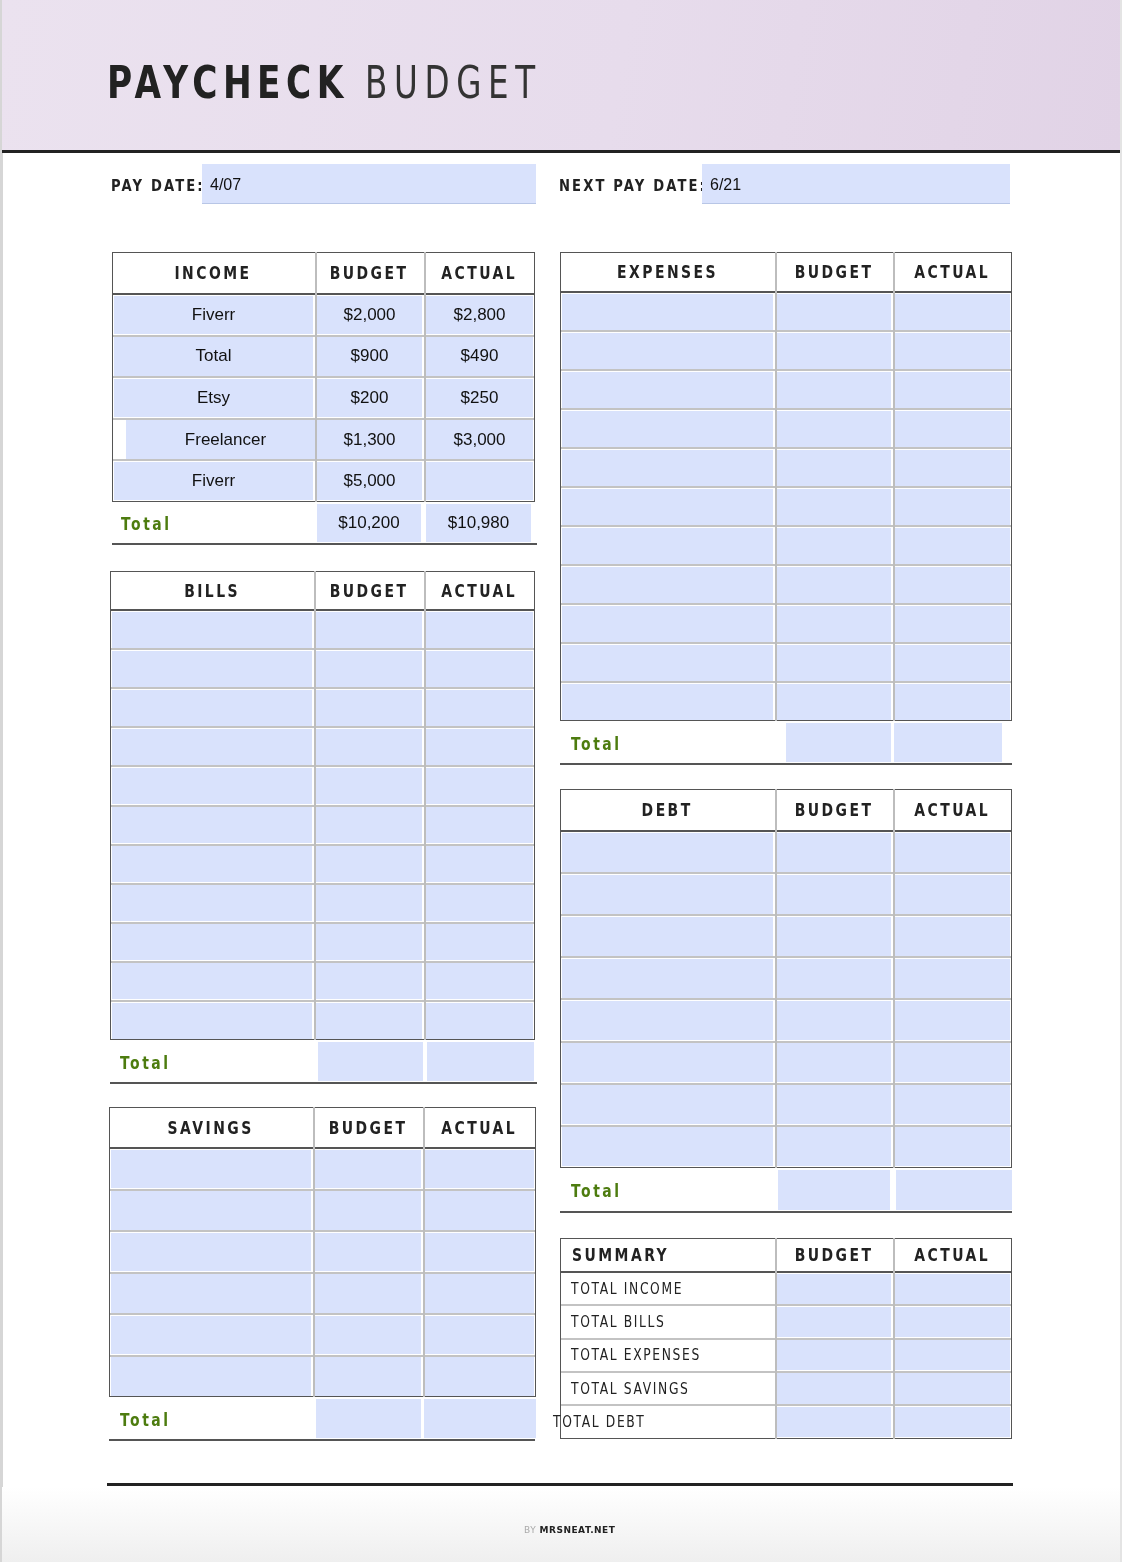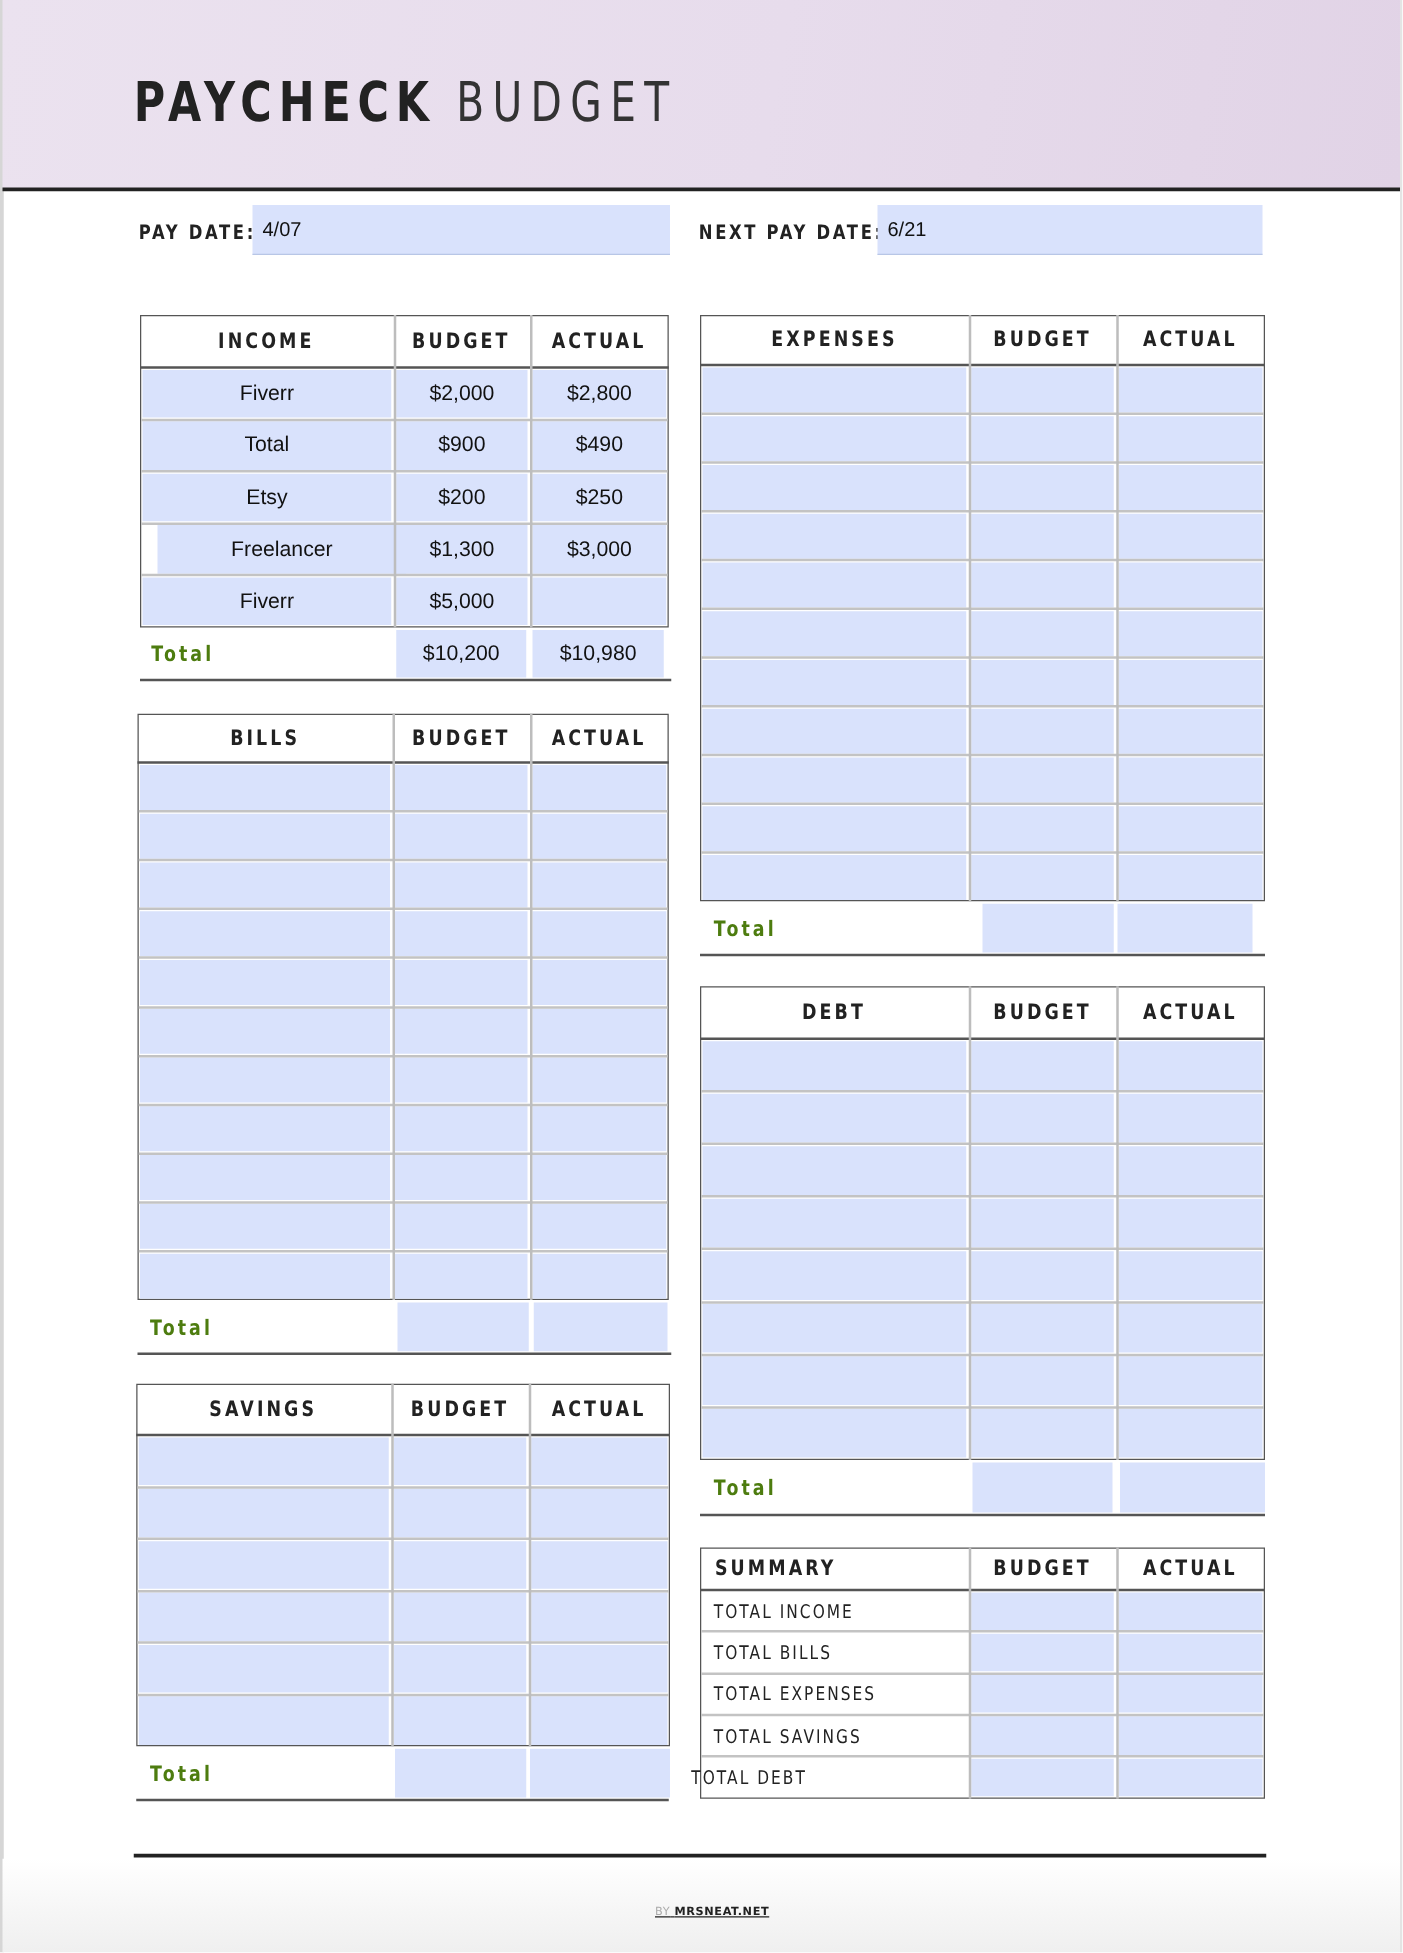--- a/index.html
+++ b/index.html
@@ -39,21 +39,21 @@
   .rowsep { position: absolute; height: 2px; background: #c3c3c3; }
   .total-label { position: absolute; font-family: "DejaVu Sans", sans-serif; font-weight: bold; font-size: 17px; letter-spacing: 3px; color: #4d7c0f; }
   .total-label span { display: inline-block; transform: scaleX(0.82); transform-origin: left center; }
   .bottom-rule { position: absolute; height: 2px; background: #555; }
 
   .sum-label { position: absolute; font-family: "DejaVu Sans", sans-serif; font-size: 15px; letter-spacing: 2px; color: #222; display: flex; align-items: center; }
   .sum-label span { display: inline-block; transform: scaleX(0.82); transform-origin: left center; white-space: nowrap; }
 
   .footer-rule { position: absolute; left: 107px; top: 1483px; width: 906px; height: 3px; background: #222; }
   .footer-band { position: absolute; left: 2px; top: 1487px; width: 1118px; height: 75px; background: linear-gradient(180deg, #ffffff 0%, #efefef 100%); }
-  .footer-text { position: absolute; left: 524px; top: 1525px; font-family: "DejaVu Sans", sans-serif; font-size: 9px; letter-spacing: 0.5px; white-space: nowrap; text-decoration: underline; }
+  .footer-text { position: absolute; left: 524px; top: 1525px; font-family: "DejaVu Sans", sans-serif; font-size: 9px; letter-spacing: 0.5px; white-space: nowrap; }
   .footer-text .by { color: #aaa; }
   .footer-text .site { color: #222; font-weight: bold; }
 </style>
 </head>
 <body>
 
 <div class="page-edge"></div>
 <div class="page-edge-r"></div>
 
 <div class="header-band"></div>

